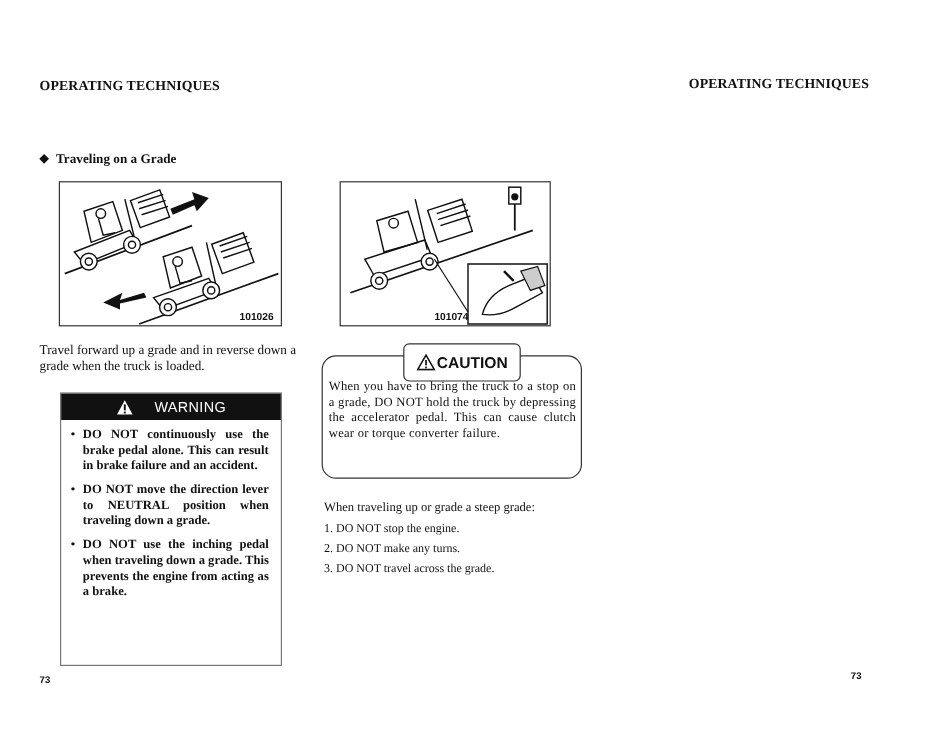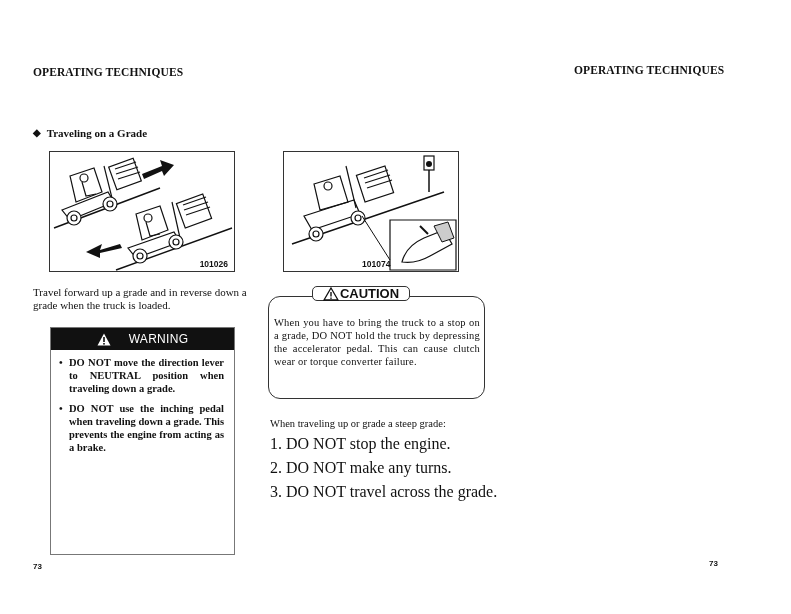--- a/index.html
+++ b/index.html
@@ -50,21 +50,21 @@
   .caution-label {
     position: absolute; background: #fff; border: 1px solid #333; border-radius: 5px;
     font-family: "Liberation Sans", sans-serif; font-weight: bold; font-size: 13px;
     display: flex; align-items: center; justify-content: center; gap: 1px; box-sizing: border-box;
   }
   .caution-text {
     font-family: "Liberation Serif", serif; font-size: 10.5px; line-height: 13px;
     text-align: justify; letter-spacing: 0.2px;
   }
   .steps { margin: 0; padding: 0; list-style: none; }
-  .steps li { font-size: 16px; margin-bottom: 6px; font-family: "Liberation Serif", serif; }
+  .steps li { font-size: 10px; margin-bottom: 6px; font-family: "Liberation Serif", serif; }
   .page-num {
     font-family: "Liberation Sans", sans-serif; font-size: 8px; font-weight: bold;
   }
 </style>
 </head>
 <body>
 
 <div class="abs header" style="left:33px; top:66px;">OPERATING TECHNIQUES</div>
 <div class="abs header" style="left:574px; top:64px;">OPERATING TECHNIQUES</div>
 
@@ -124,20 +124,21 @@
 <div class="abs warning-box" style="left:50px; top:327px; width:185px; height:228px;">
   <div class="warning-title">
     <svg width="14" height="13" viewBox="0 0 14 13">
       <path d="M7 0.5 L13.5 12.5 L0.5 12.5 Z" fill="#fff"></path>
       <rect x="6.2" y="4" width="1.6" height="5" fill="#111"></rect>
       <rect x="6.2" y="10" width="1.6" height="1.6" fill="#111"></rect>
     </svg>
     <span>WARNING</span>
   </div>
   <ul class="warning-list">
+    <li>DO NOT continuously use the brake pedal alone. This can result in brake failure and an accident.</li>
     <li>DO NOT move the direction lever to NEUTRAL position when traveling down a grade.</li>
     <li>DO NOT use the inching pedal when traveling down a grade. This prevents the engine from acting as a brake.</li>
   </ul>
 </div>
 
 <div class="abs figure" style="left:283px; top:151px; width:176px; height:121px;">
   <svg width="174" height="119" viewBox="0 0 174 119">
     <line x1="8" y1="92" x2="160" y2="40" stroke="#111" stroke-width="1.4"></line>
     <g stroke="#111" stroke-width="1.2" fill="none">
       <path d="M20 64 L70 48 L76 62 L28 78 Z" fill="#fff"></path>
@@ -161,21 +162,21 @@
     <path d="M106 68 L172 68 L172 118 L106 118 Z" fill="#fff" stroke="#111" stroke-width="1.2"></path>
     <line x1="78" y1="64" x2="106" y2="108" stroke="#111" stroke-width="1"></line>
     <path d="M118 110 Q122 94 140 86 L160 78 L168 92 L146 104 Q132 112 118 110 Z" fill="#fff" stroke="#111" stroke-width="1.2"></path>
     <path d="M150 74 L164 70 L170 86 L158 90 Z" fill="#ccc" stroke="#111"></path>
     <line x1="136" y1="74" x2="144" y2="82" stroke="#111" stroke-width="2"></line>
   </svg>
   <span class="fig-id" style="left:78px; bottom:2px;">101074</span>
 </div>
 
 <div class="abs caution-frame" style="left:268px; top:296px; width:217px; height:103px;"></div>
-<div class="abs caution-label" style="left:312px; top:286px; width:98px; height:15px;">
+<div class="abs caution-label" style="left:336px; top:286px; width:98px; height:32px;">
   <svg width="16" height="14" viewBox="0 0 16 14">
     <path d="M8 1 L15 13 L1 13 Z" fill="#fff" stroke="#111" stroke-width="1.3"></path>
     <rect x="7.3" y="5" width="1.4" height="4.5" fill="#111"></rect>
     <rect x="7.3" y="10.5" width="1.4" height="1.4" fill="#111"></rect>
   </svg>
   <span>CAUTION</span>
 </div>
 <div class="abs caution-text" style="left:274px; top:316px; width:206px;">When you have to bring the truck to a stop on a grade, DO NOT hold the truck by depressing the accelerator pedal. This can cause clutch wear or torque converter failure.</div>
 
 <div class="abs body-text" style="left:270px; top:417px; font-size:10.5px;">When traveling up or grade a steep grade:</div>

